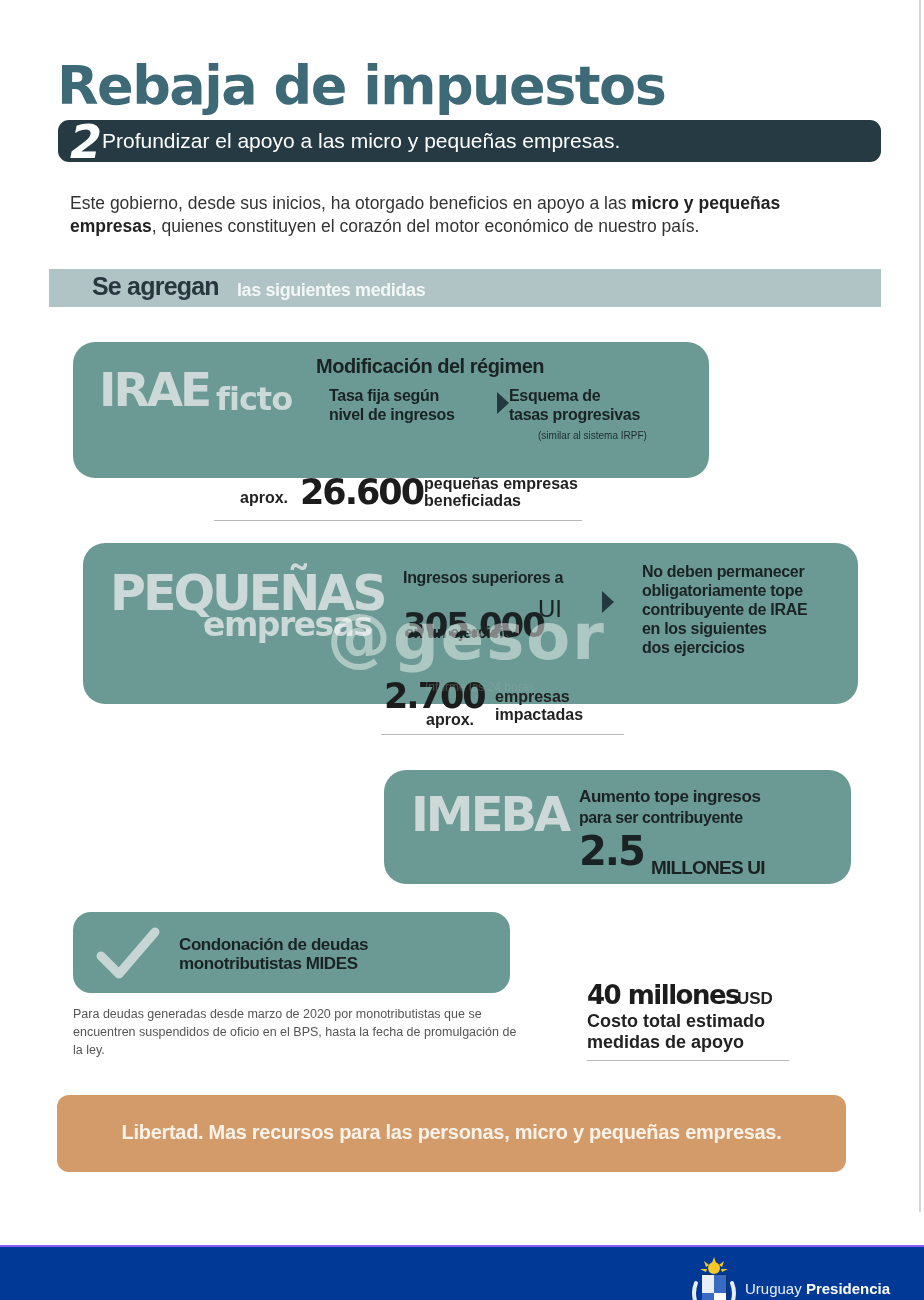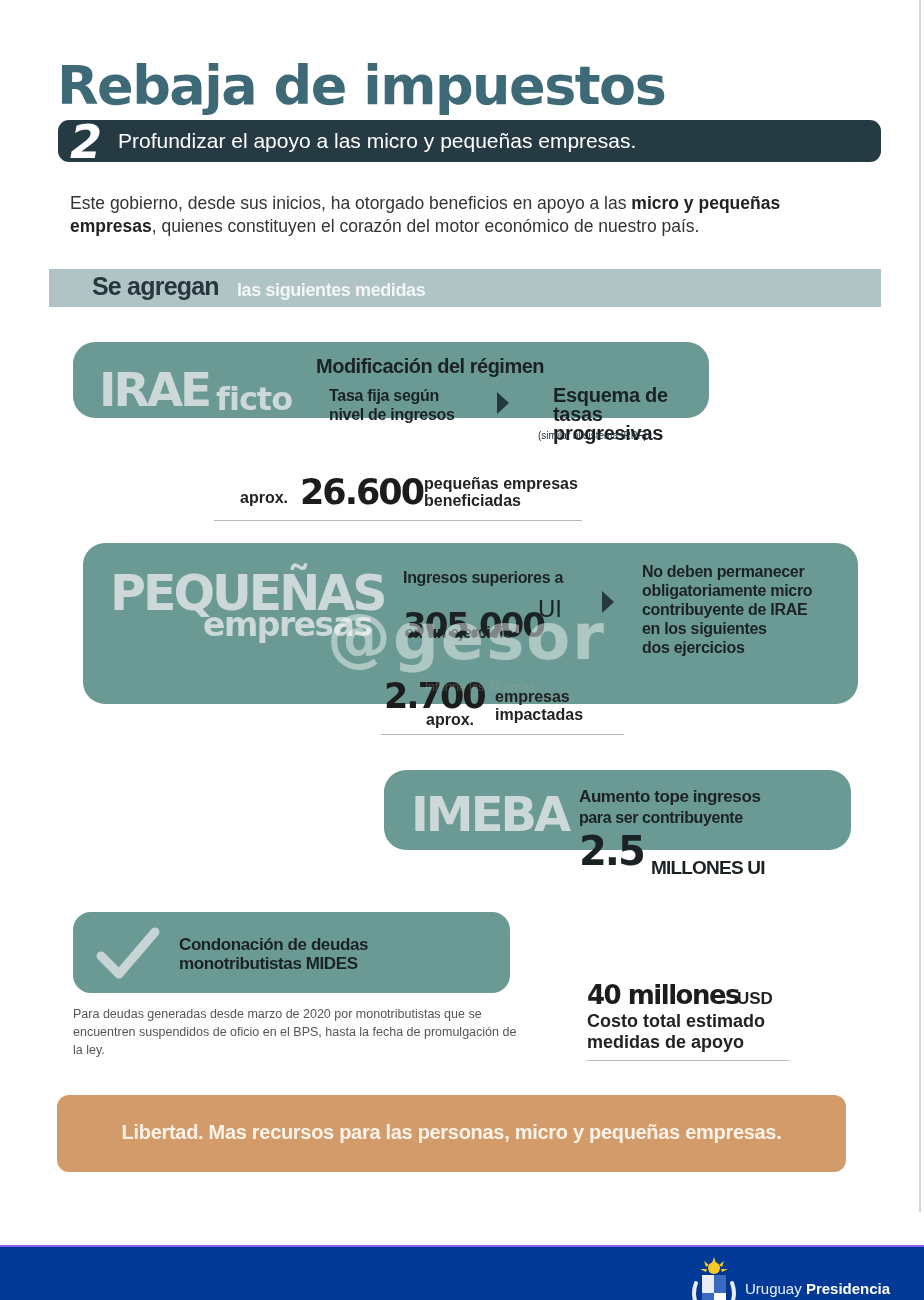--- a/index.html
+++ b/index.html
@@ -4,42 +4,42 @@
 <style>
   * { box-sizing: border-box; margin: 0; padding: 0; }
   html, body { width: 924px; height: 1300px; background: #ffffff; overflow: hidden; }
   body { position: relative; font-family: "Liberation Sans", "DejaVu Sans", sans-serif; color: #222; }
   .edge-line { position: absolute; left: 919px; top: 0; width: 2px; height: 1212px; background: #d4d6d8; }
 
   .title { position: absolute; left: 57px; top: 38px; font-size: 54px; font-weight: 700; color: #3e6a78; letter-spacing: -1.5px; font-family: "DejaVu Sans", sans-serif; margin-top: 16px; }
 
   .subheader { position: absolute; left: 58px; top: 120px; width: 823px; height: 42px; background: #253a43; border-radius: 11px; }
   .subheader .num { position: absolute; left: 12px; top: -4px; font-size: 46px; font-weight: 700; color: #ffffff; font-family: "DejaVu Sans", sans-serif; line-height: 52px; font-style: italic; }
-  .subheader .text { position: absolute; left: 60px; top: 9px; font-size: 21px; color: #ffffff; }
+  .subheader .text { position: absolute; left: 44px; top: 9px; font-size: 21px; color: #ffffff; }
 
   .intro { position: absolute; left: 70px; top: 192px; width: 800px; font-size: 17.5px; line-height: 23px; color: #333; }
   .intro b { font-weight: 700; color: #222; }
 
   .band { position: absolute; left: 49px; top: 269px; width: 832px; height: 38px; background: #b0c3c5; }
   .band .strong { position: absolute; left: 43px; top: 3px; font-size: 25px; font-weight: 700; color: #28373e; letter-spacing: -0.8px; }
   .band .light { position: absolute; left: 188px; top: 11px; font-size: 18px; font-weight: 700; color: #f2f6f6; letter-spacing: -0.4px; }
 
   .card { position: absolute; background: #6a9a93; border-radius: 22px; }
   .ghost { color: #cdd8d8; font-weight: 700; font-family: "DejaVu Sans", sans-serif; letter-spacing: -2px; position: absolute; }
   .dark { color: #1b2224; font-weight: 700; position: absolute; }
   .tri { position: absolute; width: 0; height: 0; border-top: 11px solid transparent; border-bottom: 11px solid transparent; border-left: 12px solid #243840; }
 
   
-  .c1 { left: 73px; top: 342px; width: 636px; height: 76px; }
+  .c1 { left: 73px; top: 342px; width: 636px; height: 136px; }
   .c1 .ghost1 { left: 26px; top: 20px; font-size: 47px; letter-spacing: -3px; }
   .c1 .ghost2 { left: 143px; top: 38px; font-size: 32px; letter-spacing: -1px; }
   .c1 .h { left: 243px; top: 13px; font-size: 20px; letter-spacing: -0.5px; }
   .c1 .l1 { left: 256px; top: 44px; font-size: 16px; line-height: 19px; letter-spacing: -0.3px; }
   .c1 .tri { left: 424px; top: 50px; }
-  .c1 .r1 { left: 480px; top: 44px; font-size: 20px; line-height: 19px; letter-spacing: -0.3px; }
+  .c1 .r1 { left: 436px; top: 44px; font-size: 16px; line-height: 19px; letter-spacing: -0.3px; }
   .c1 .note { position: absolute; left: 465px; top: 88px; font-size: 10px; color: #1e2c30; }
 
   .stat1 { position: absolute; left: 214px; top: 470px; width: 368px; height: 51px; border-bottom: 1.5px solid #b9b9b9; }
   .stat1 .pre { position: absolute; left: 26px; top: 19px; font-size: 16px; font-weight: 700; color: #222; }
   .stat1 .big { position: absolute; left: 86px; top: 2px; font-size: 35px; font-weight: 700; color: #1c1c1c; letter-spacing: -2px; font-family: "DejaVu Sans", sans-serif; }
   .stat1 .lbl { position: absolute; left: 210px; top: 5px; font-size: 16px; font-weight: 700; line-height: 17px; color: #222; }
 
   
   .c2 { left: 83px; top: 543px; width: 775px; height: 161px; }
   .c2 .ghost1 { left: 27px; top: 22px; font-size: 49px; letter-spacing: -3px; }
@@ -53,21 +53,21 @@
 
   .watermark { position: absolute; left: 327px; top: 600px; font-size: 64px; font-weight: 700; color: rgba(255,255,255,0.45); letter-spacing: 2px; pointer-events: none; font-family: "DejaVu Sans", sans-serif; }
   .watermark-sub { position: absolute; left: 425px; top: 680px; font-size: 12px; color: rgba(160,170,170,0.35); pointer-events: none; }
 
   .stat2 { position: absolute; left: 381px; top: 680px; width: 243px; height: 55px; border-bottom: 1.5px solid #b9b9b9; }
   .stat2 .big { position: absolute; left: 3px; top: -4px; font-size: 35px; font-weight: 700; letter-spacing: -2px; color: #1c1c1c; font-family: "DejaVu Sans", sans-serif; }
   .stat2 .pre { position: absolute; left: 45px; top: 31px; font-size: 16px; font-weight: 700; color: #222; }
   .stat2 .lbl { position: absolute; left: 114px; top: 8px; font-size: 16px; font-weight: 700; line-height: 18px; color: #222; }
 
   
-  .c3 { left: 384px; top: 770px; width: 467px; height: 80px; }
+  .c3 { left: 384px; top: 770px; width: 467px; height: 114px; }
   .c3 .ghost1 { left: 27px; top: 16px; font-size: 48px; letter-spacing: -3px; }
   .c3 .t1 { left: 195px; top: 17px; font-size: 17px; letter-spacing: -0.4px; }
   .c3 .t2 { left: 195px; top: 39px; font-size: 16px; letter-spacing: -0.4px; }
   .c3 .big { left: 195px; top: 58px; font-size: 40px; letter-spacing: -2px; font-family: "DejaVu Sans", sans-serif; }
   .c3 .unit { left: 267px; top: 76px; font-size: 19px; letter-spacing: -0.8px; margin-top: 11px; }
 
   
   .c4 { left: 73px; top: 912px; width: 437px; height: 81px; border-radius: 18px; }
   .c4 .check { position: absolute; left: 22px; top: 14px; width: 66px; height: 56px; }
   .c4 .t { left: 106px; top: 23px; font-size: 17px; letter-spacing: -0.4px; line-height: 19px; }
@@ -133,21 +133,21 @@
 <div class="card c2">
   <span class="ghost ghost1">PEQUEÑAS</span>
   <span class="ghost ghost2">empresas</span>
   <span class="dark t1">Ingresos superiores a</span>
   <span class="dark big">305.000</span>
   <span class="dark unit">UI</span>
   <span class="dark t3">en un ejercicio</span>
   <span class="tri"></span>
   <div class="dark r">
     <div>No deben permanecer</div>
-    <div>obligatoriamente micro</div>
+    <div>obligatoriamente tope</div>
     <div>contribuyente de IRAE</div>
     <div>en los siguientes</div>
     <div>dos ejercicios</div>
   </div>
 </div>
 
 <div class="stat2">
   <span class="big">2.700</span>
   <span class="pre">aprox.</span>
   <div class="lbl">

